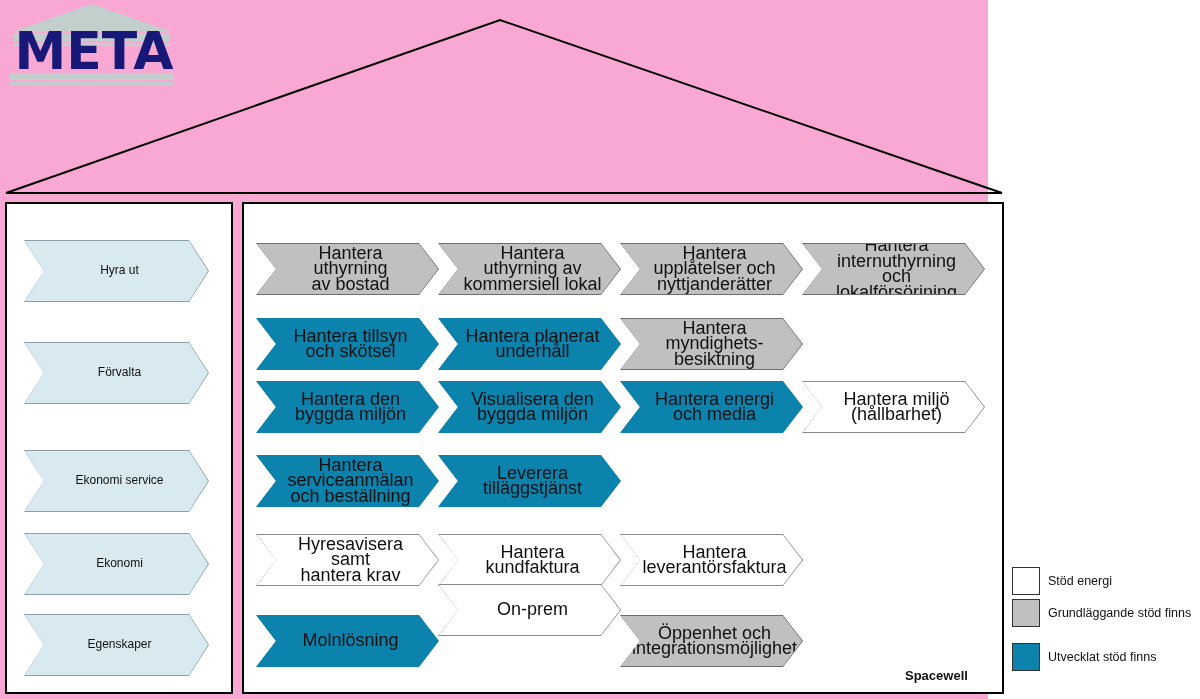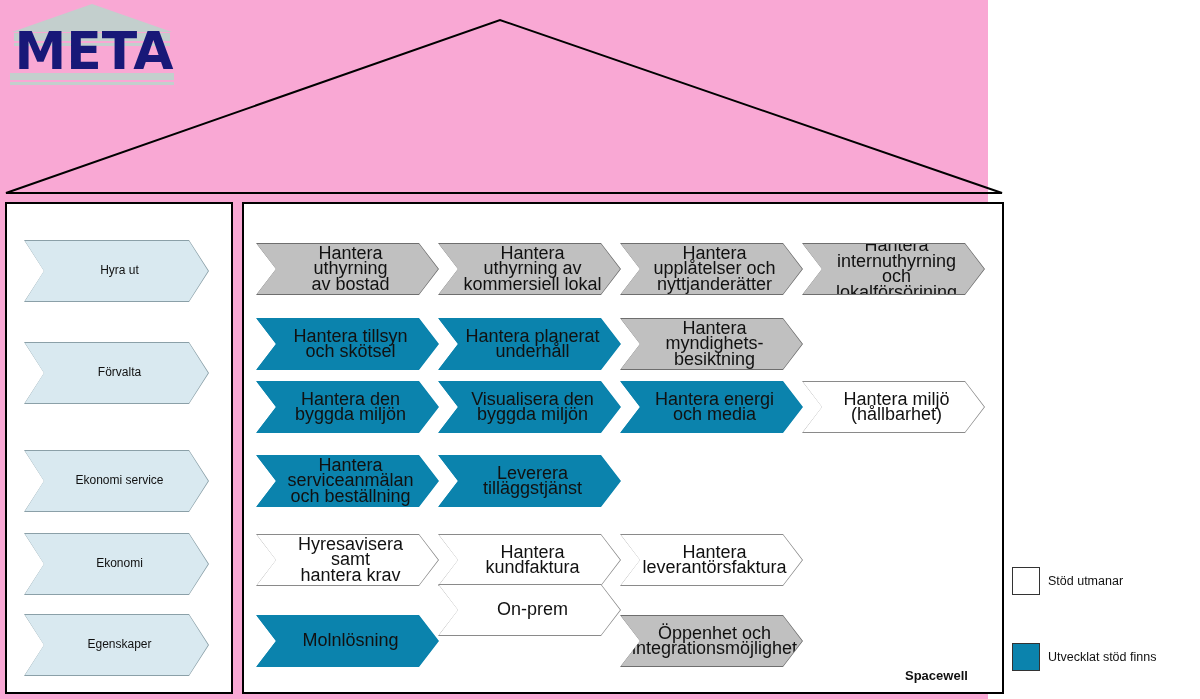--- a/index.html
+++ b/index.html
@@ -265,21 +265,25 @@
 integrationsmöjlighet</span>
         </div>
       </div>
     </div>
 
   <div id="spacewell">Spacewell</div>
 
   <div id="legend">
       <div class="legend-row" style="top: 0px;">
         <div class="legend-sw" style="background: rgb(255, 255, 255);"></div>
-        <div class="legend-label">Stöd utmanar</div>
+        <div class="legend-label">Stöd energi</div>
+      </div>
+      <div class="legend-row" style="top: 32px;">
+        <div class="legend-sw" style="background: rgb(192, 192, 192);"></div>
+        <div class="legend-label">Grundläggande stöd finns</div>
       </div>
       <div class="legend-row" style="top: 76px;">
         <div class="legend-sw" style="background: rgb(11, 131, 173);"></div>
         <div class="legend-label">Utvecklat stöd finns</div>
       </div>
     </div>
 
 </div>
 
 </body></html>

